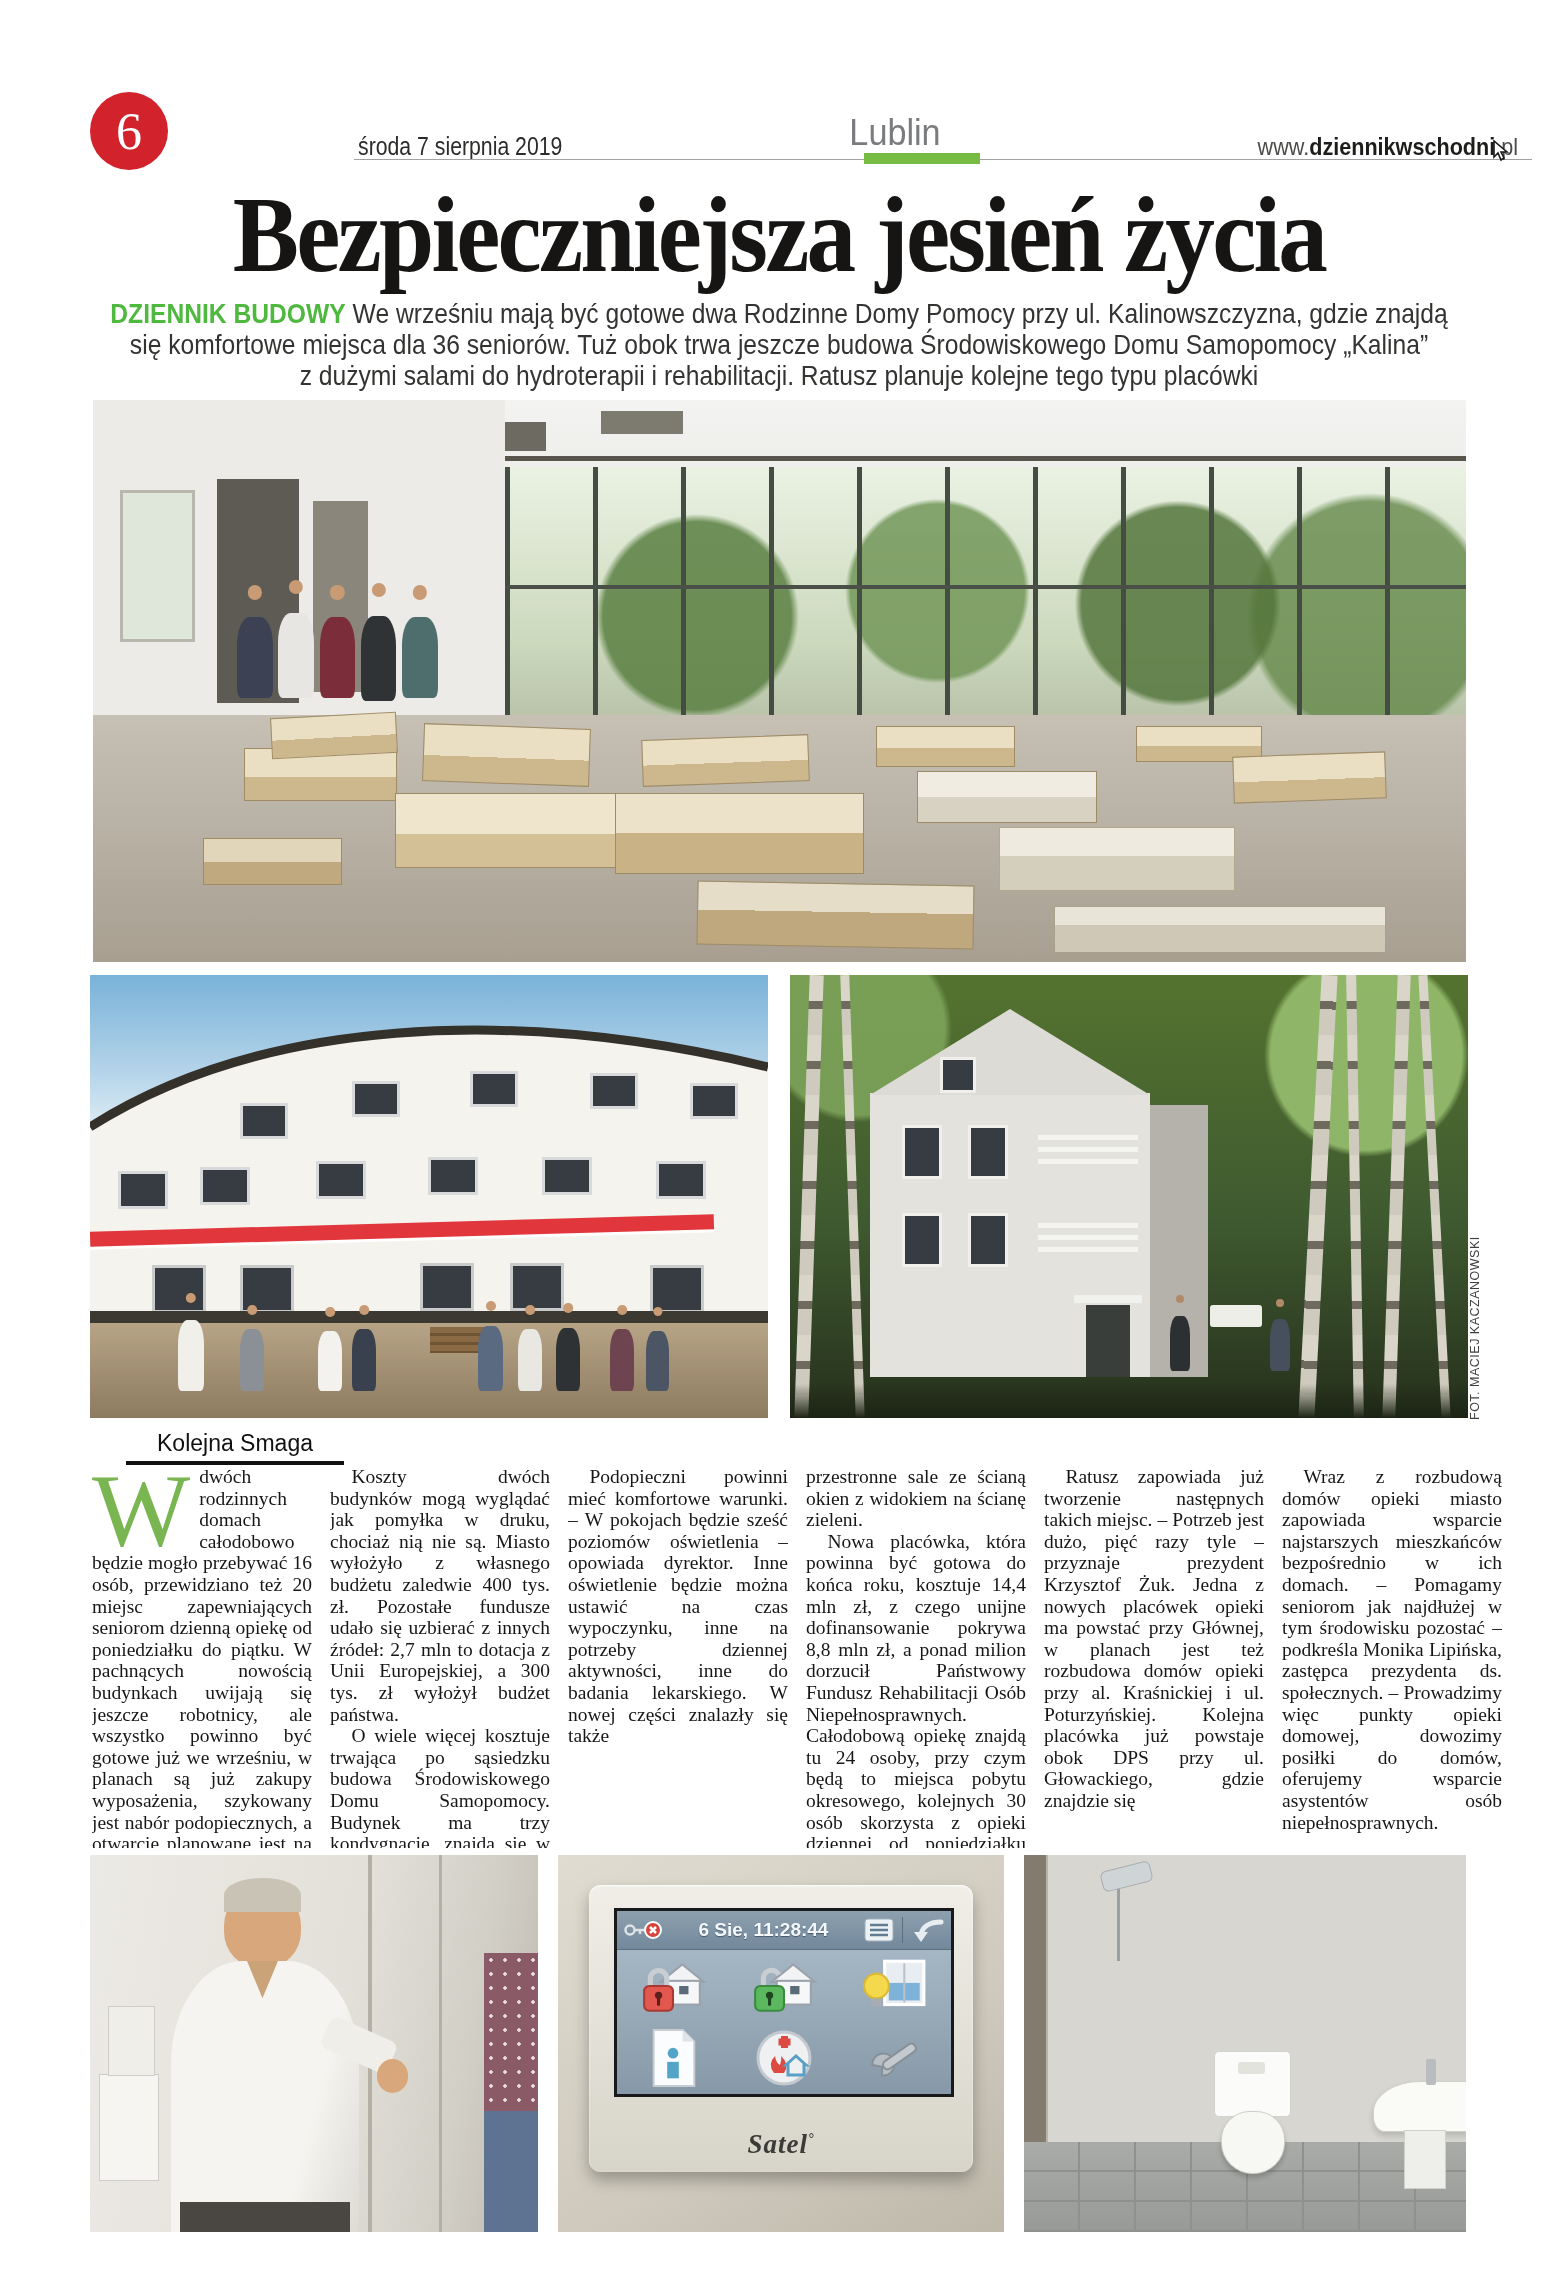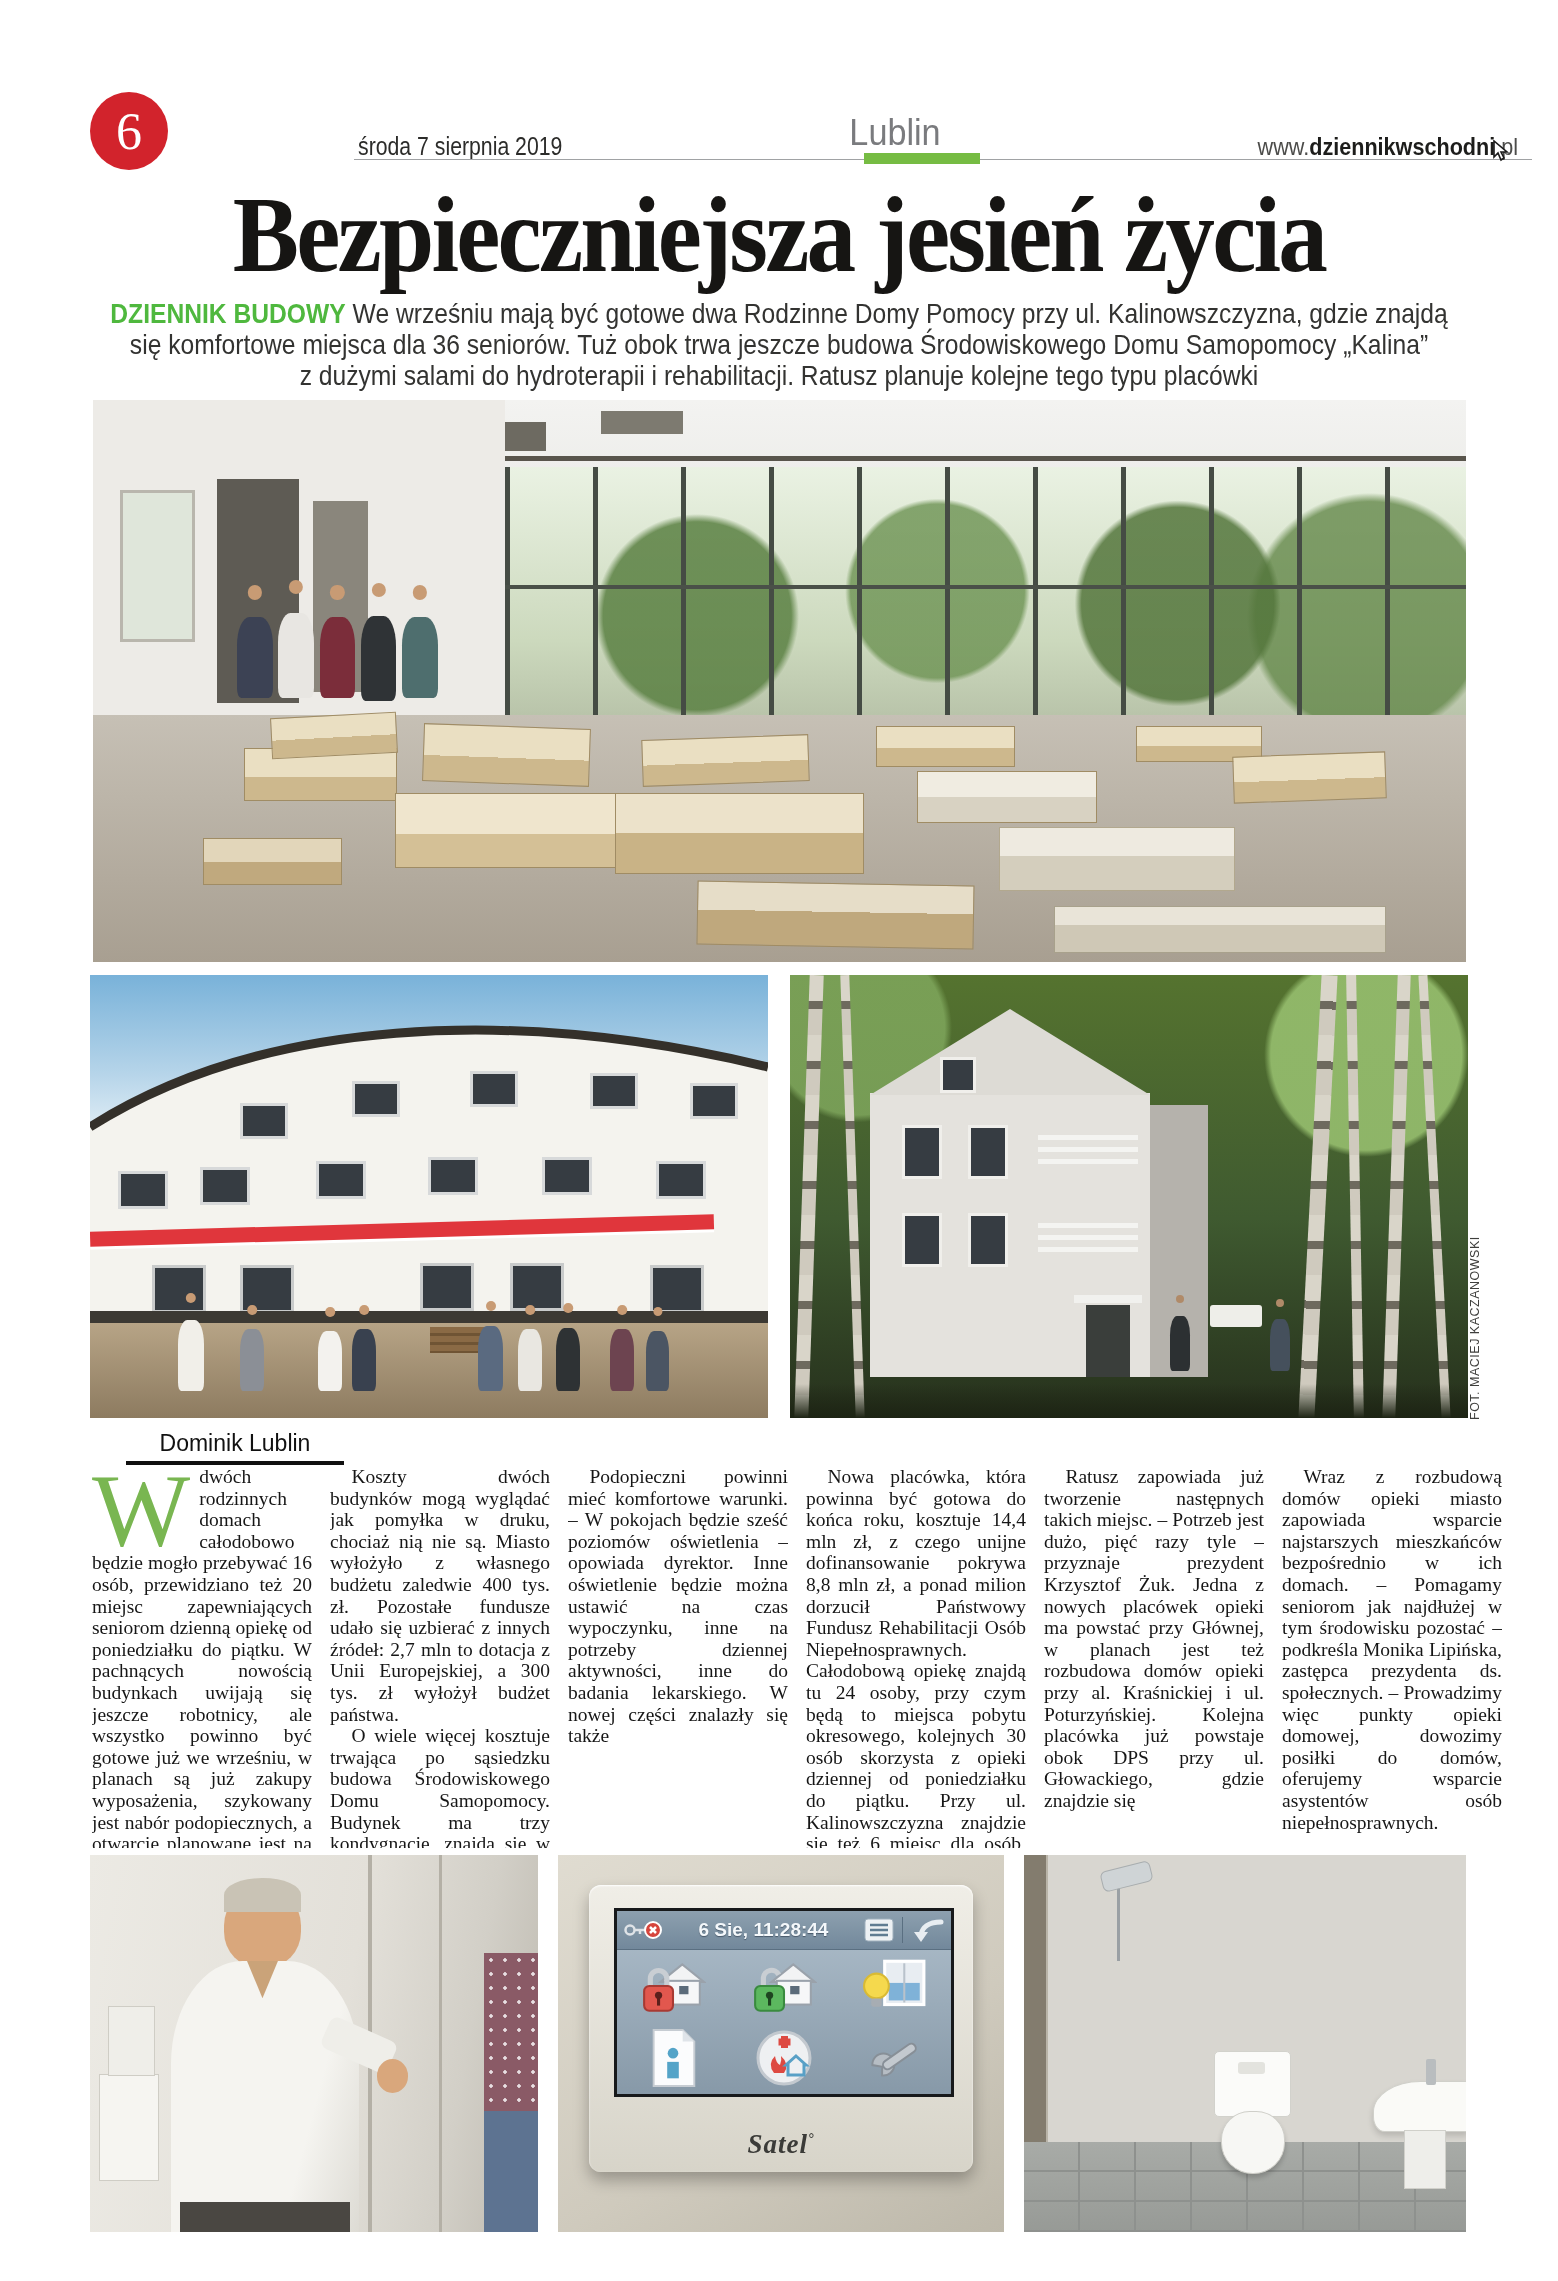--- a/index.html
+++ b/index.html
@@ -280,34 +280,35 @@
       </div>
     <div class="trunk" style="left:520px;width:16px;transform:rotate(3deg)"></div>
     <div class="trunk" style="left:560px;width:10px;transform:rotate(-1deg)"></div>
     <div class="trunk" style="left:600px;width:13px;transform:rotate(2deg)"></div>
     <div class="trunk" style="left:640px;width:9px;transform:rotate(-3deg)"></div>
     <div class="ph" style="left:0;bottom:0;width:100%;height:34px;background:linear-gradient(rgba(0,0,0,0),#1d2414)"></div>
   </div>
 
   <div class="abs photo-credit">FOT. MACIEJ KACZANOWSKI</div>
 
-  <div class="abs byline">Dominik Lublin</div>
+  <div class="abs byline">Kolejna Smaga</div>
 
   <div class="abs cols">
     <div class="col">
       <p class="para"><span class="dropcap">W</span><span>dwóch rodzinnych domach całodobowo będzie mogło przebywać 16 osób, przewidziano też 20 miejsc zapewniających seniorom dzienną opiekę od poniedziałku do piątku. W pachnących nowością budynkach uwijają się jeszcze robotnicy, ale wszystko powinno być gotowe już we wrześniu, w planach są już zakupy wyposażenia, szykowany jest nabór podopiecznych, a otwarcie planowane jest na październik.</span></p>
     </div>
     <div class="col">
       <p class="para indent">Koszty dwóch budynków mogą wyglądać jak pomyłka w druku, chociaż nią nie są. Miasto wyłożyło z własnego budżetu zaledwie 400 tys. zł. Pozostałe fundusze udało się uzbierać z innych źródeł: 2,7 mln to dotacja z Unii Europejskiej, a 300 tys. zł wyłożył budżet państwa.</p>
       <p class="para indent">O wiele więcej kosztuje trwająca po sąsiedzku budowa Środowiskowego Domu Samopomocy. Budynek ma trzy kondygnacje, znajdą się w nim specjalistyczne gabinety rehabilitacji oraz poradnie, które zajmą łącznie 400 mkw. – Około miliona idzie na sam sprzęt rehabilitacyj-</p>
     </div>
     <div class="col">
       <p class="para indent">Podopieczni powinni mieć komfortowe warunki. – W pokojach będzie sześć poziomów oświetlenia – opowiada dyrektor. Inne oświetlenie będzie można ustawić na czas wypoczynku, inne na potrzeby dziennej aktywności, inne do badania lekarskiego. W nowej części znalazły się także</p>
     </div>
     <div class="col">
+      <p class="para">przestronne sale ze ścianą okien z widokiem na ścianę zieleni.</p>
       <p class="para indent">Nowa placówka, która powinna być gotowa do końca roku, kosztuje 14,4 mln zł, z czego unijne dofinansowanie pokrywa 8,8 mln zł, a ponad milion dorzucił Państwowy Fundusz Rehabilitacji Osób Niepełnosprawnych. Całodobową opiekę znajdą tu 24 osoby, przy czym będą to miejsca pobytu okresowego, kolejnych 30 osób skorzysta z opieki dziennej od poniedziałku do piątku. Przy ul. Kalinowszczyzna znajdzie się też 6 miejsc dla osób, które będą</p>
     </div>
     <div class="col">
       <p class="para indent">Ratusz zapowiada już tworzenie następnych takich miejsc. – Potrzeb jest dużo, pięć razy tyle – przyznaje prezydent Krzysztof Żuk. Jedna z nowych placówek opieki ma powstać przy Głównej, w planach jest też rozbudowa domów opieki przy al. Kraśnickiej i ul. Poturzyńskiej. Kolejna placówka już powstaje obok DPS przy ul. Głowackiego, gdzie znajdzie się</p>
     </div>
     <div class="col">
       <p class="para indent">Wraz z rozbudową domów opieki miasto zapowiada wsparcie najstarszych mieszkańców bezpośrednio w ich domach. – Pomagamy seniorom jak najdłużej w tym środowisku pozostać – podkreśla Monika Lipińska, zastępca prezydenta ds. społecznych. – Prowadzimy więc punkty opieki domowej, dowozimy posiłki do domów, oferujemy wsparcie asystentów osób niepełnosprawnych.</p>
     </div>
   </div>
 

